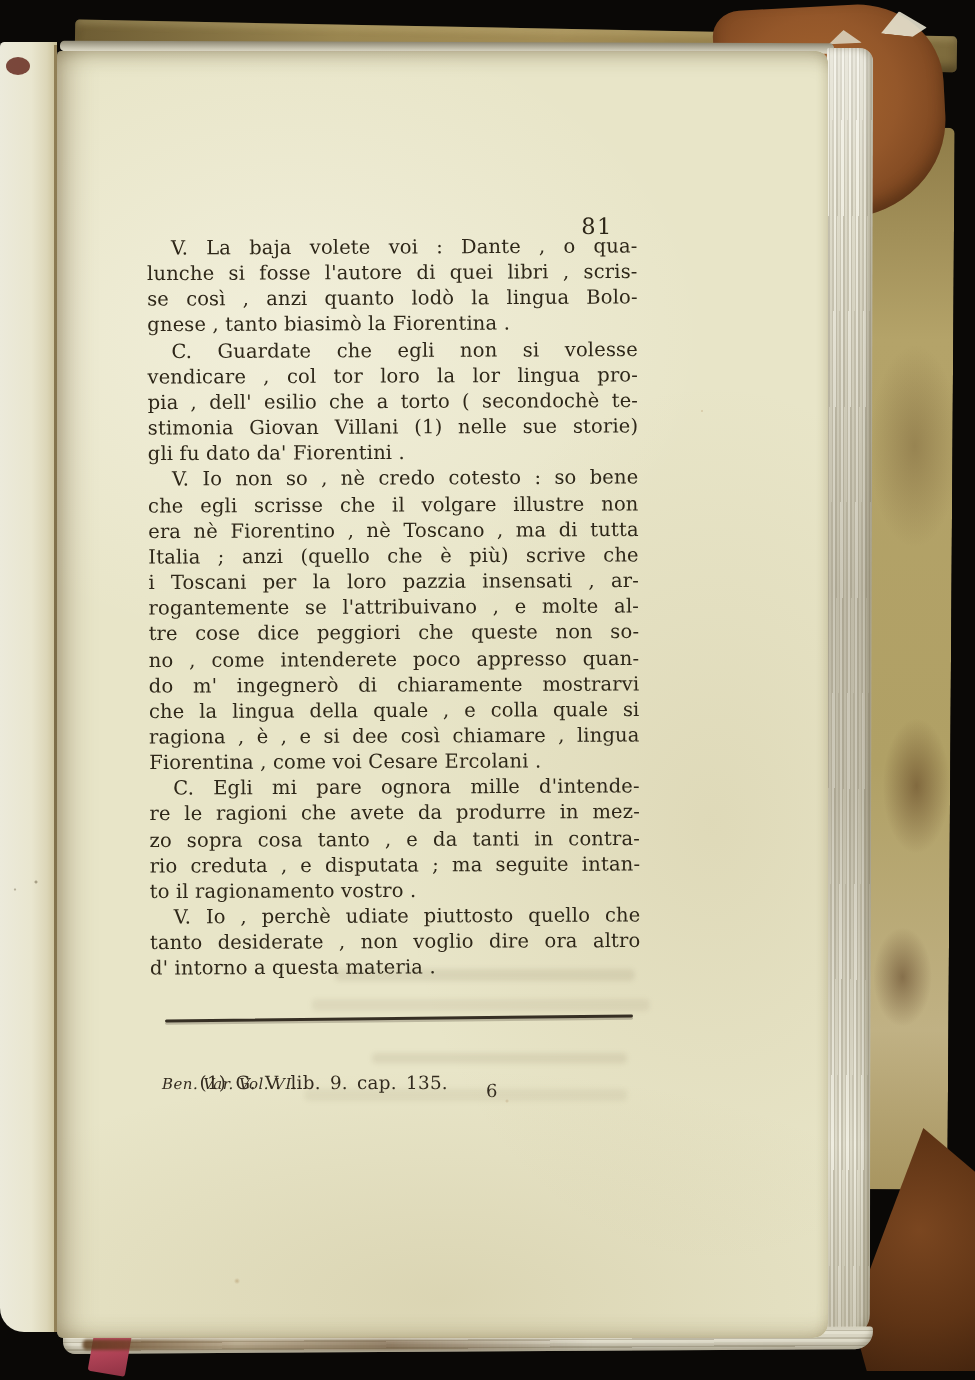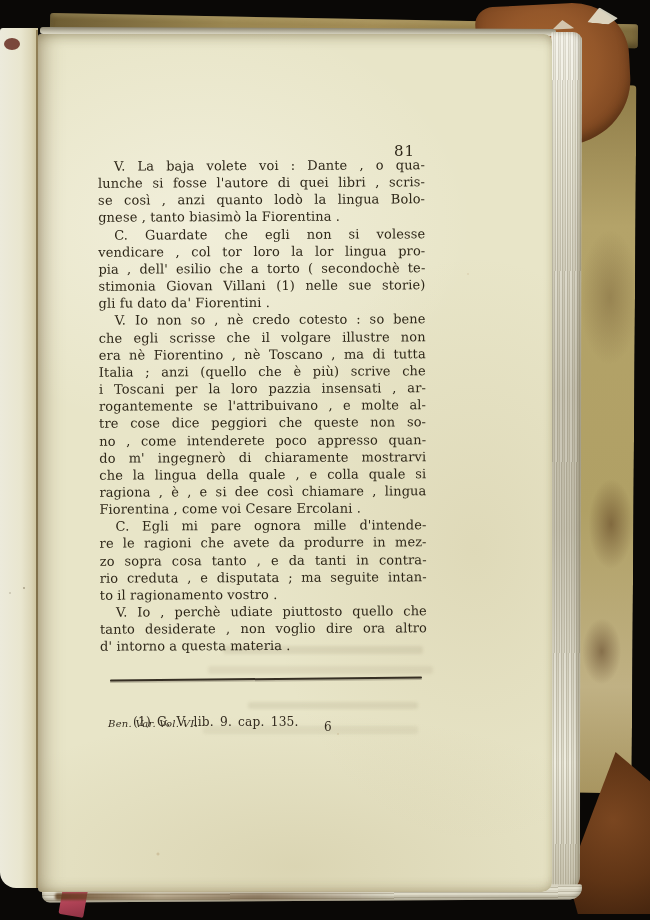--- a/index.html
+++ b/index.html
@@ -76,21 +76,21 @@
     border-radius:3px 8px 10px 4px;
     box-shadow:inset 14px 0 20px -10px rgba(100,80,45,.5),
                inset 0 10px 14px -10px rgba(100,85,50,.5),
                inset -4px 0 8px -4px rgba(120,100,60,.22),
                inset 0 -9px 14px -9px rgba(120,100,60,.4);}
   .bottom-smudge{position:absolute;left:55px;top:893px;width:340px;height:7px;
     background:linear-gradient(90deg, rgba(90,58,26,.85), rgba(120,85,40,.35) 30%, rgba(90,60,30,.55) 60%, rgba(90,60,30,0));
     border-radius:3px;filter:blur(1px);}
 
   
-  .page-number{position:absolute;left:356px;top:108px;width:48px;text-align:left;
+  .page-number{position:absolute;left:336px;top:108px;width:48px;text-align:center;
     font-size:15px;color:#2e2719;letter-spacing:1px;}
   .text-block{position:absolute;left:61px;top:123px;width:327px;transform:rotate(-.25deg);}
   .line{font-size:13px;line-height:17.15px;color:#2e2719;
     text-align:justify;text-align-last:justify;letter-spacing:.1px;white-space:normal;}
   .line.end{text-align-last:left;}
   .line.indent{text-indent:16px;}
   .footnote-rule{position:absolute;left:72px;top:644px;width:312px;height:2px;
     background:#362f24;transform:rotate(-.6deg);border-radius:1px;
     box-shadow:0 1.5px 0 rgba(54,47,36,.25);}
   .footnote{position:absolute;left:95px;top:665px;font-size:12.2px;color:#332b1f;

